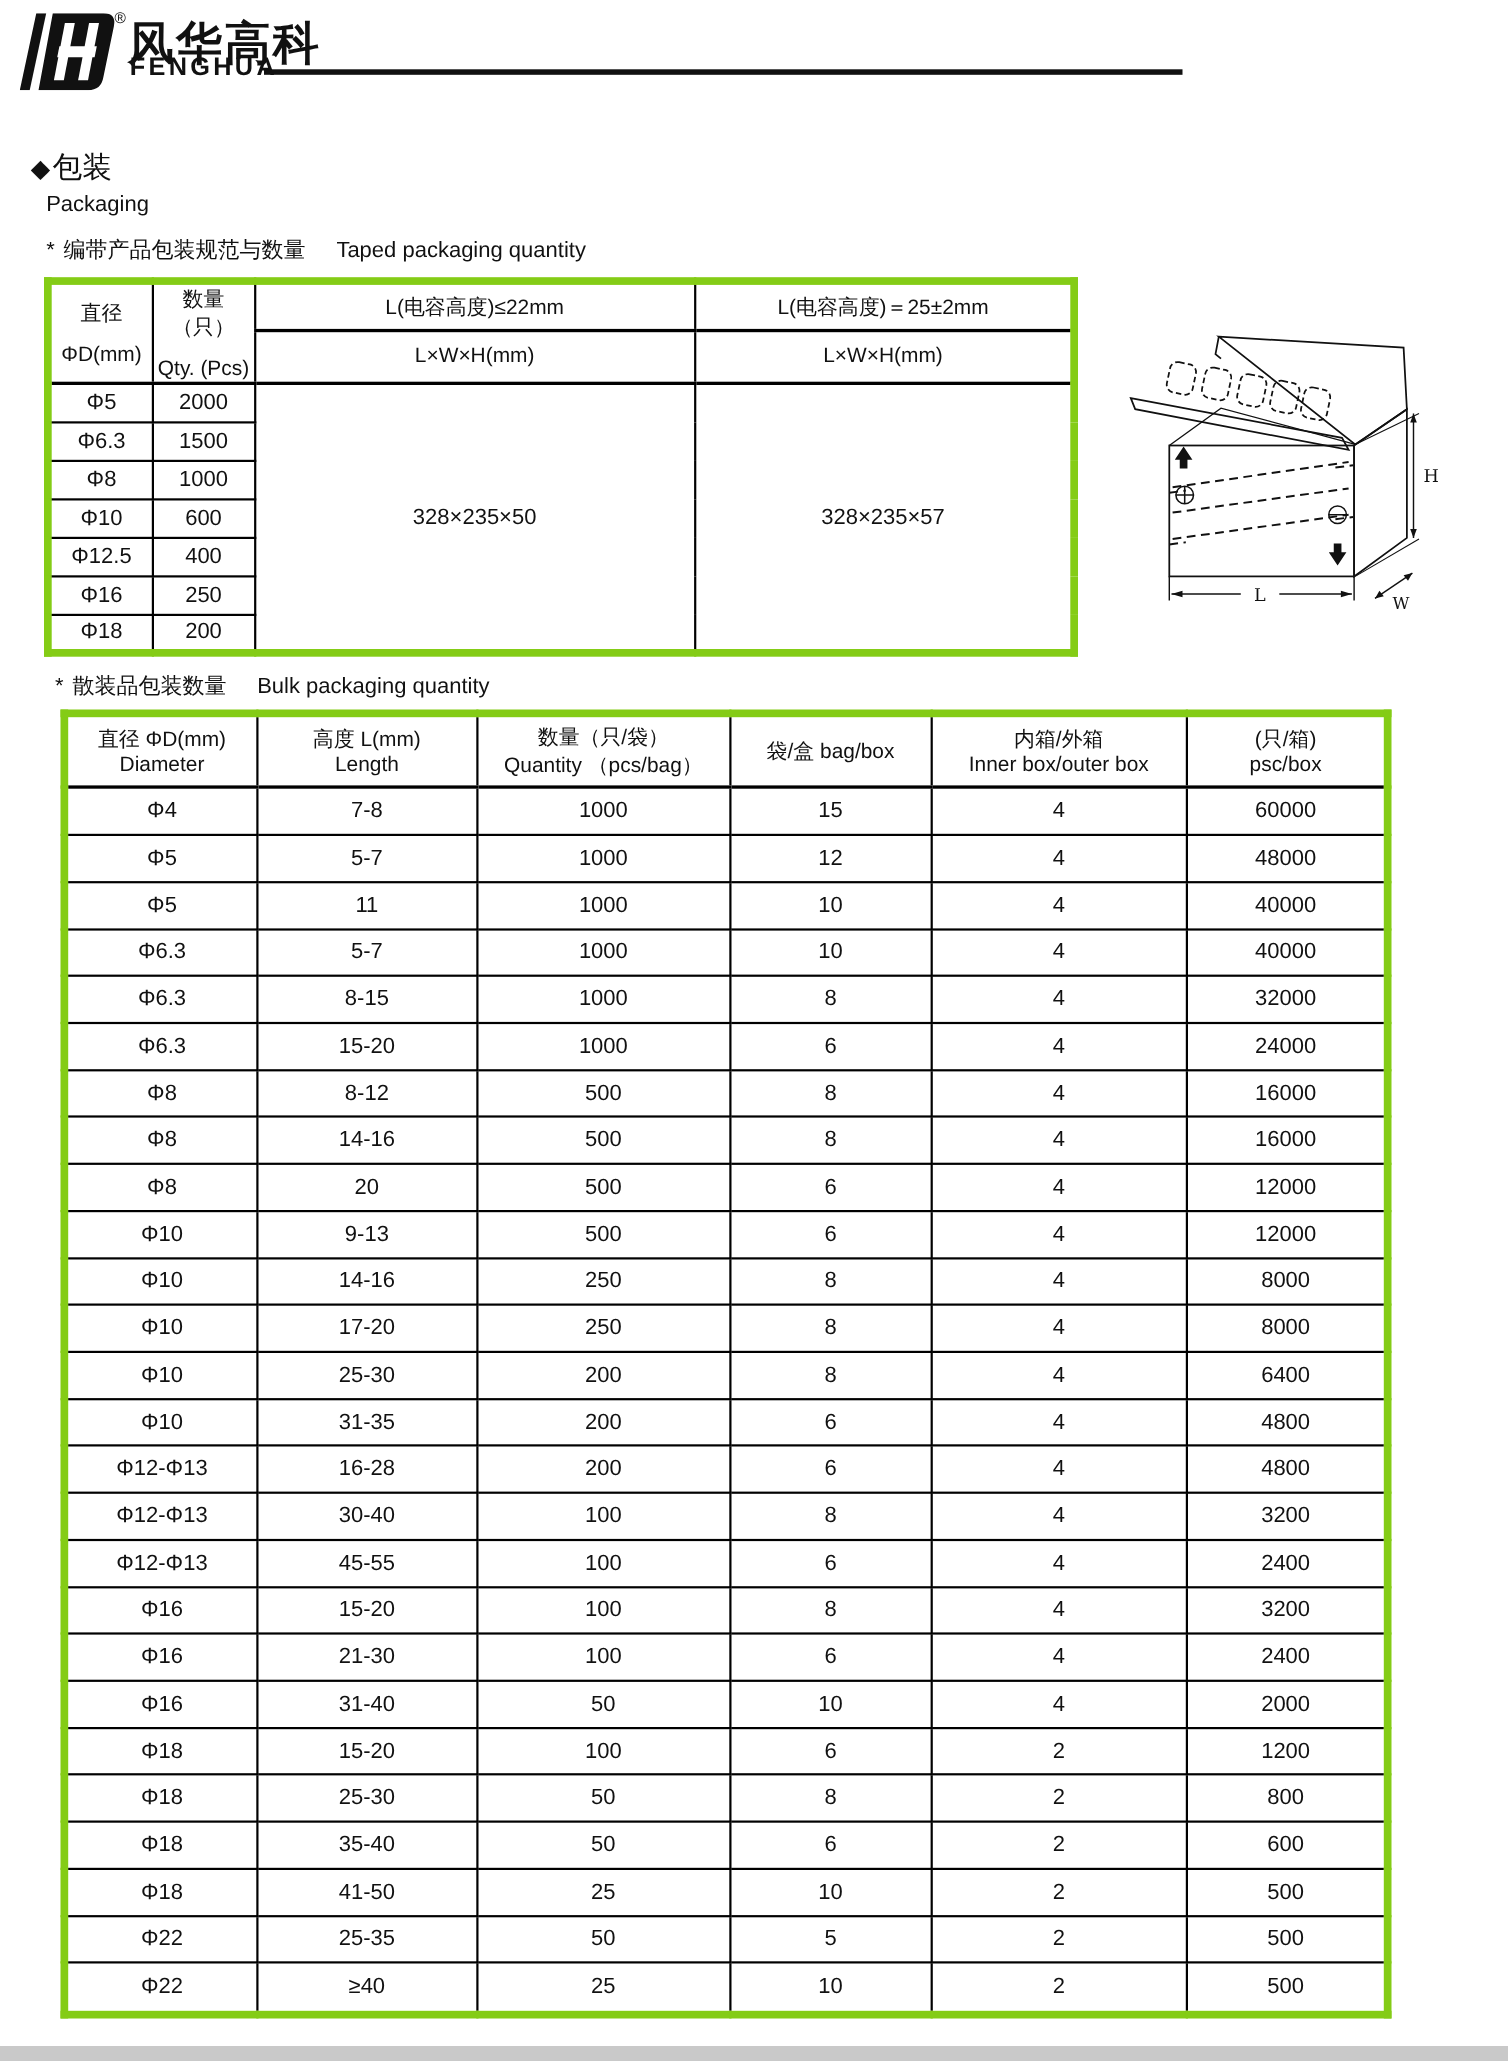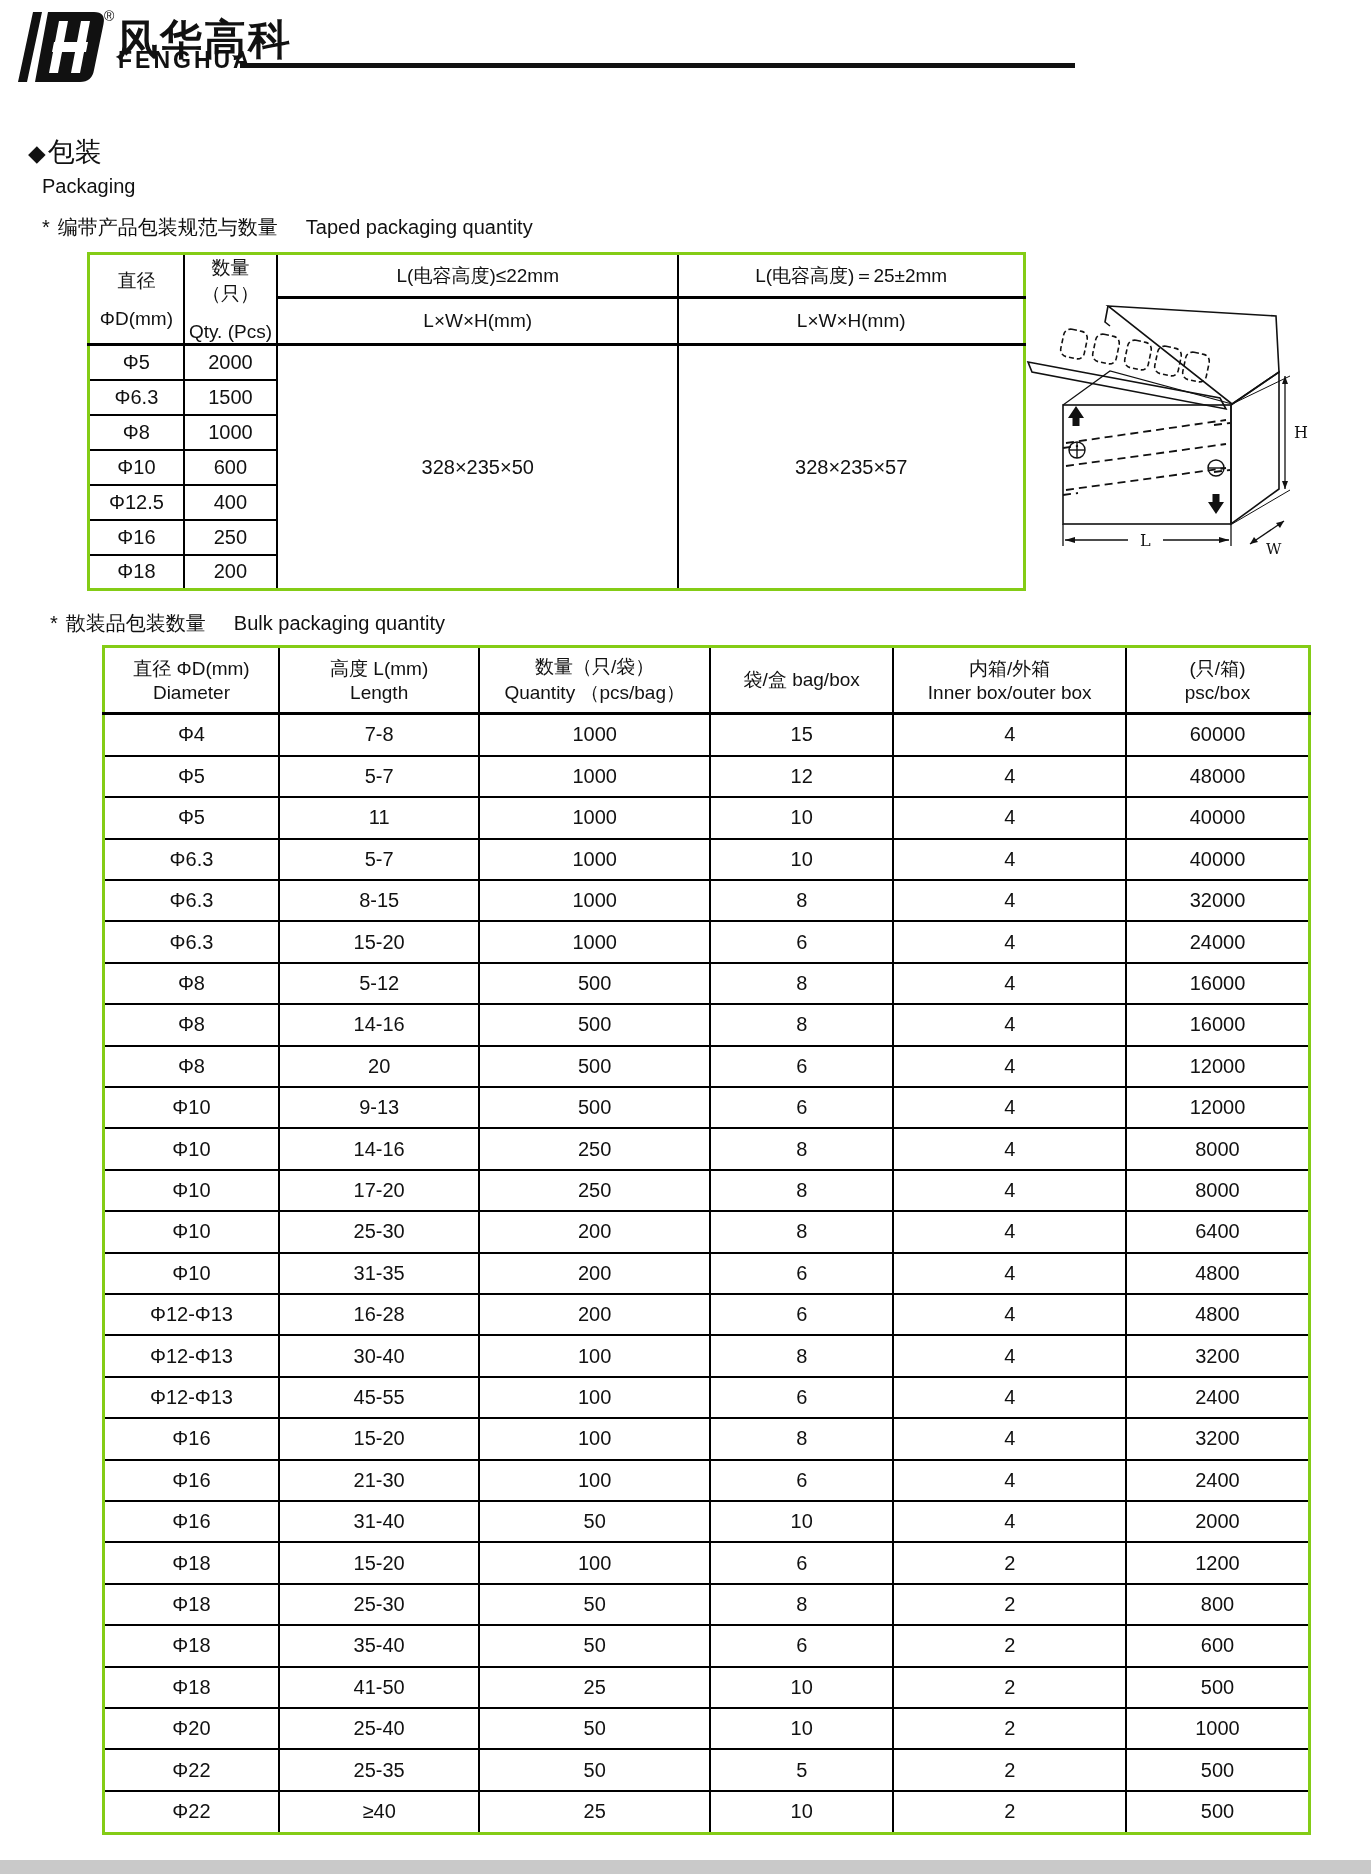--- a/index.html
+++ b/index.html
@@ -31,21 +31,21 @@
   .sec-sub { position:absolute; left:42px; top:175px; font-size:20px; }
   .tbl-heading { position:absolute; font-size:20px; white-space:nowrap; }
   .tbl-heading .star { margin-right:8px; }
   .tbl-heading .en { margin-left:28px; }
   #taped-heading { left:42px; top:214px; }
   #bulk-heading  { left:50px; top:610px; }
 
   
   table { border-collapse:collapse; table-layout:fixed; background:#fff; }
   th, td { border:2px solid #000; text-align:center; vertical-align:middle; font-weight:normal; padding:0 2px; }
-  .outer { border:3px solid #84cc16;margin-left:47px; }
+  .outer { border:7px solid #84cc16; }
 
   #taped-table { position:absolute; left:40px; top:252px; width:939px; }
   #taped-table .hdr-merged { height:91px; }
   #taped-table .hdr-merged .l1, #taped-table .hdr-merged .l2 { display:block; }
   #taped-table .hdr-merged .l1 { margin-bottom:14px; }
   #taped-table thead th { font-size:19px; border-bottom:3px solid #000; }
   #taped-table tr.h1 th { height:44px; }
   #taped-table tr.h2 th { height:47px; }
   #taped-table tbody td { height:35px; font-size:20px; }
 
@@ -308,21 +308,21 @@
           <td>Φ6.3</td>
           <td>15-20</td>
           <td>1000</td>
           <td>6</td>
           <td>4</td>
           <td>24000</td>
         </tr>
 
         <tr>
           <td>Φ8</td>
-          <td>5-12</td>
+          <td>8-12</td>
           <td>500</td>
           <td>8</td>
           <td>4</td>
           <td>16000</td>
         </tr>
 
         <tr>
           <td>Φ8</td>
           <td>14-16</td>
           <td>500</td>
@@ -468,28 +468,20 @@
 
         <tr>
           <td>Φ18</td>
           <td>41-50</td>
           <td>25</td>
           <td>10</td>
           <td>2</td>
           <td>500</td>
         </tr>
 
-        <tr>
-          <td>Φ20</td>
-          <td>25-40</td>
-          <td>50</td>
-          <td>10</td>
-          <td>2</td>
-          <td>1000</td>
-        </tr>
 
         <tr>
           <td>Φ22</td>
           <td>25-35</td>
           <td>50</td>
           <td>5</td>
           <td>2</td>
           <td>500</td>
         </tr>
 

